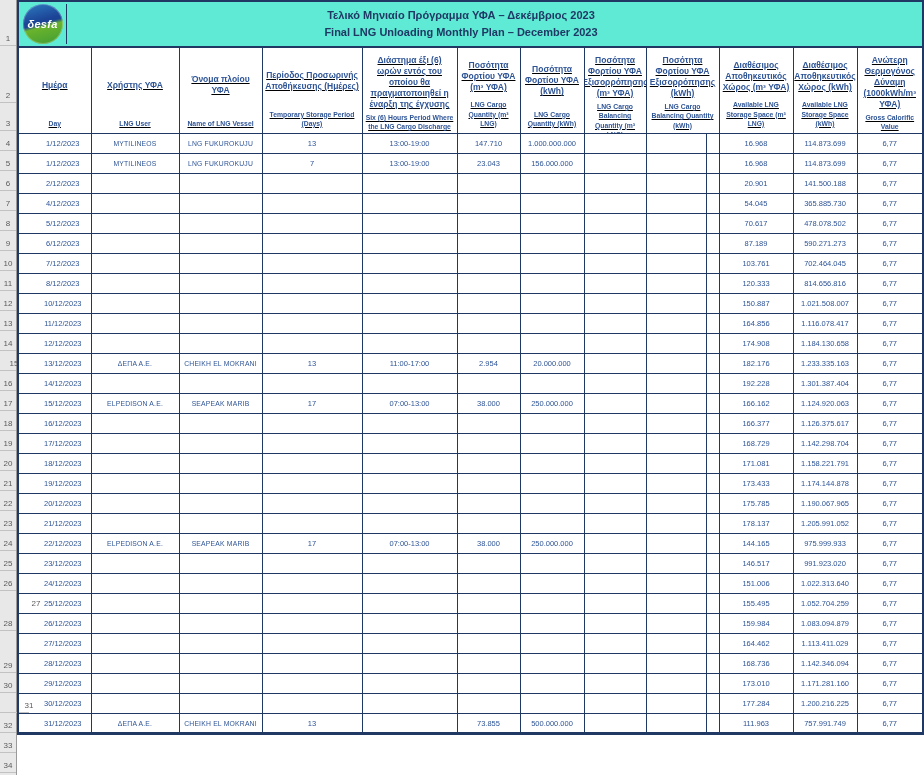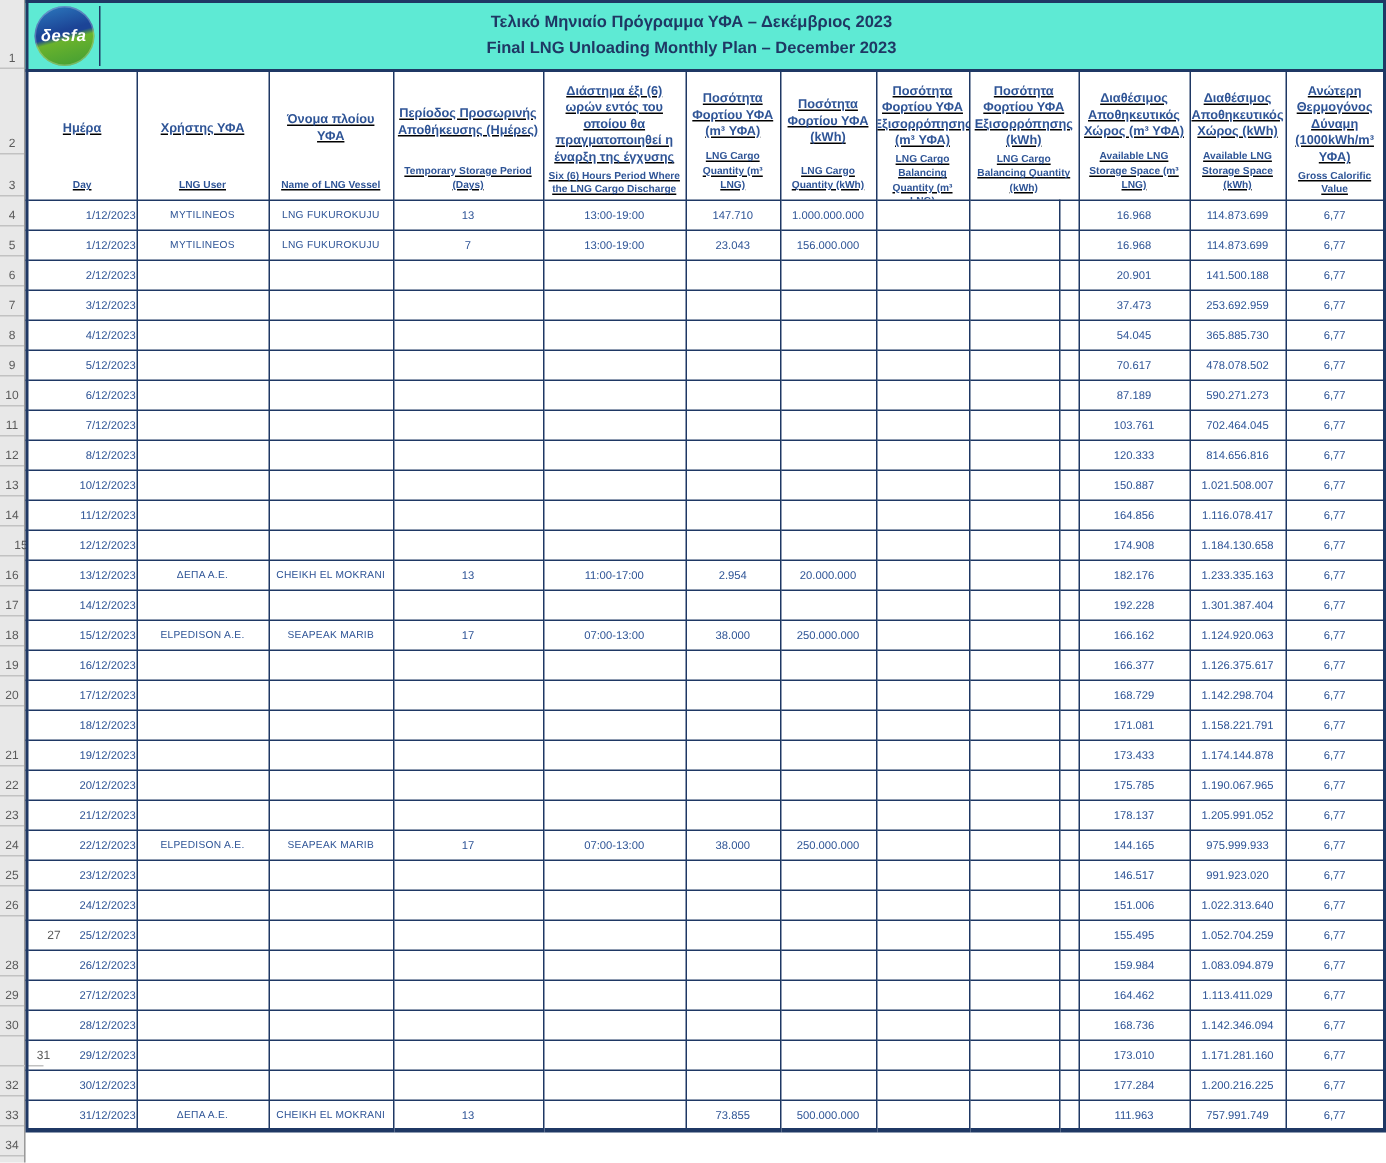--- a/index.html
+++ b/index.html
@@ -61,21 +61,21 @@
   }
   .hen{
     display:block;text-align:center;color:var(--txt);font-weight:bold;
     font-size:6.8px;line-height:1.35;padding-top:3px;
   }
   tbody tr{height:20px;}
   tbody td{
     text-align:center;vertical-align:middle;
     color:var(--txt);font-size:7.5px;white-space:nowrap;
   }
-  td.c-day{text-align:right;padding-left:16px;}
+  td.c-day{text-align:center;padding-left:16px;}
   td.c-user,td.c-vessel{font-size:6.8px;letter-spacing:0.2px;}
   tbody tr:last-child td{border-bottom:3px solid var(--border);}
 </style>
 </head>
 <body>
 
 <div class="sheet">
 
   <div class="gutter" id="gutter">
       <div class="gutter-cell" style="height: 46px;">1</div>
@@ -91,29 +91,29 @@
       <div class="gutter-cell" style="height: 20px;">11</div>
       <div class="gutter-cell" style="height: 20px;">12</div>
       <div class="gutter-cell" style="height: 20px;">13</div>
       <div class="gutter-cell" style="height: 20px;">14</div>
       <div class="gutter-cell" style="height: 20px; padding-left: 12px;">15</div>
       <div class="gutter-cell" style="height: 20px;">16</div>
       <div class="gutter-cell" style="height: 20px;">17</div>
       <div class="gutter-cell" style="height: 20px;">18</div>
       <div class="gutter-cell" style="height: 20px;">19</div>
       <div class="gutter-cell" style="height: 20px;">20</div>
-      <div class="gutter-cell" style="height: 20px; margin-top: 20px;">21</div>
+      <div class="gutter-cell" style="height: 20px;">21</div>
       <div class="gutter-cell" style="height: 20px;">22</div>
       <div class="gutter-cell" style="height: 20px;">23</div>
       <div class="gutter-cell" style="height: 20px;">24</div>
       <div class="gutter-cell" style="height: 20px;">25</div>
       <div class="gutter-cell" style="height: 20px;">26</div>
       <div class="gutter-cell" style="height: 20px; margin-left: 36px;">27</div>
       <div class="gutter-cell" style="height: 20px;">28</div>
-      <div class="gutter-cell" style="height: 20px;">29</div>
+      <div class="gutter-cell" style="height: 20px; margin-top: 22px;">29</div>
       <div class="gutter-cell" style="height: 20px;">30</div>
       <div class="gutter-cell" style="height: 20px; padding-left: 29px;">31</div>
       <div class="gutter-cell" style="height: 20px;">32</div>
       <div class="gutter-cell" style="height: 20px;">33</div>
       <div class="gutter-cell" style="height: 20px;">34</div>
       <div class="gutter-cell" style="height: 20px;">35</div>
     </div>
 
   <div class="main">
 
@@ -261,35 +261,20 @@
             <td class="c-qty_m3"></td>
             <td class="c-qty_kwh"></td>
             <td class="c-bal_m3"></td>
             <td class="c-bal_kwh"></td>
             <td class="c-spacer"></td>
             <td class="c-avail_m3">20.901</td>
             <td class="c-avail_kwh">141.500.188</td>
             <td class="c-gcv">6,77</td>
           </tr>
           <tr>
-            <td class="c-day">3/12/2023</td>
-            <td class="c-user"></td>
-            <td class="c-vessel"></td>
-            <td class="c-period"></td>
-            <td class="c-window"></td>
-            <td class="c-qty_m3"></td>
-            <td class="c-qty_kwh"></td>
-            <td class="c-bal_m3"></td>
-            <td class="c-bal_kwh"></td>
-            <td class="c-spacer"></td>
-            <td class="c-avail_m3">37.473</td>
-            <td class="c-avail_kwh">253.692.959</td>
-            <td class="c-gcv">6,77</td>
-          </tr>
-          <tr>
             <td class="c-day">4/12/2023</td>
             <td class="c-user"></td>
             <td class="c-vessel"></td>
             <td class="c-period"></td>
             <td class="c-window"></td>
             <td class="c-qty_m3"></td>
             <td class="c-qty_kwh"></td>
             <td class="c-bal_m3"></td>
             <td class="c-bal_kwh"></td>
             <td class="c-spacer"></td>

